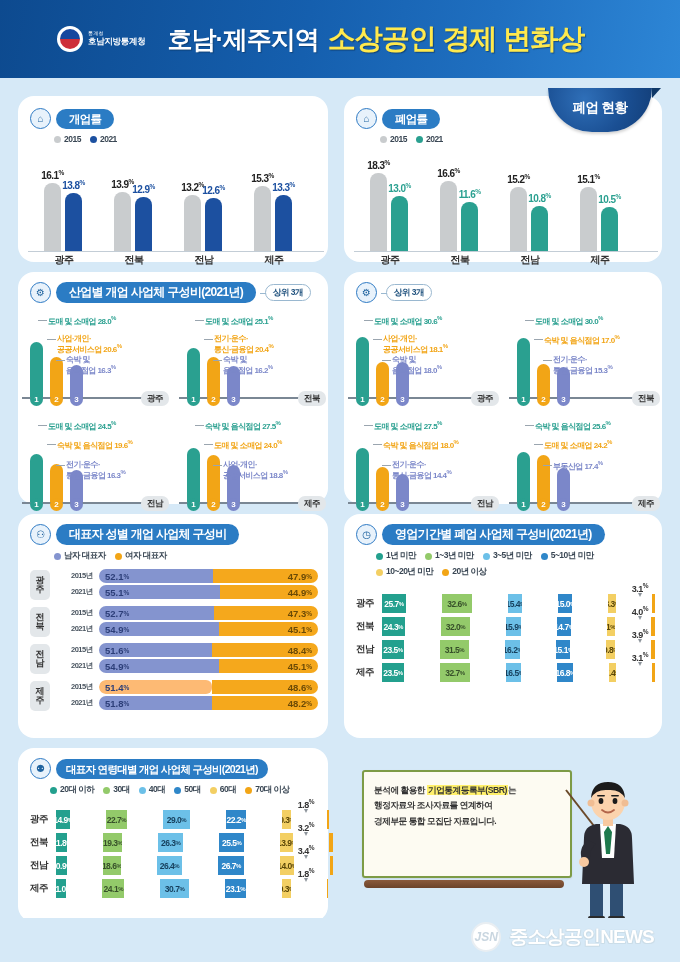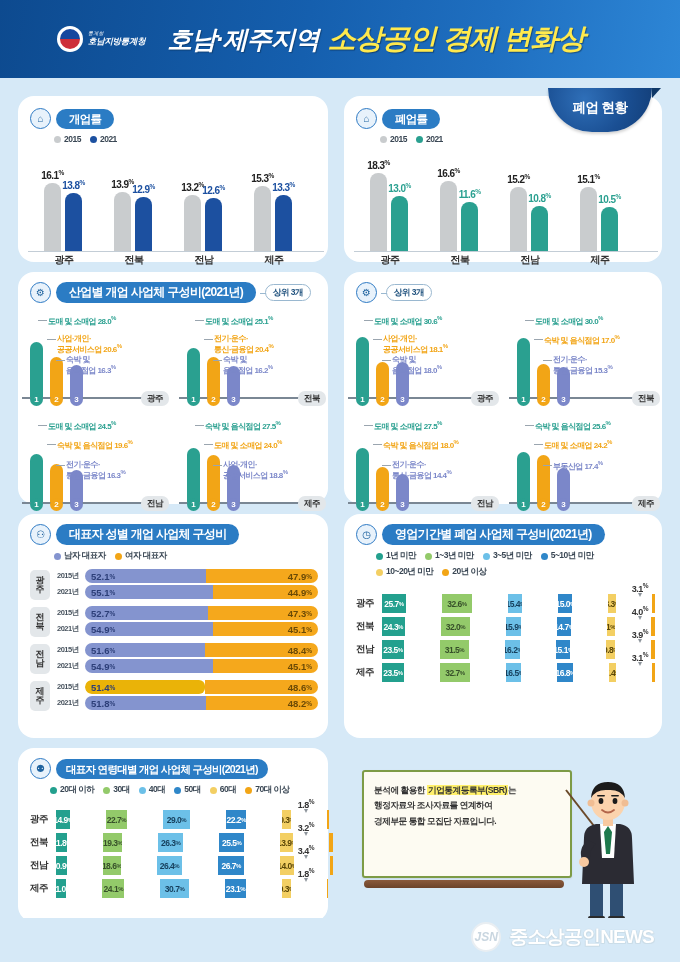--- a/index.html
+++ b/index.html
@@ -11,21 +11,20 @@
     position: relative;
   }
   .page { width: 680px; height: 962px; position: relative; background: #ffffff; }
 
   
   .header {
     height: 78px;
     background: linear-gradient(100deg, #0d4a8f 0%, #155fae 45%, #1f6fc0 72%, #2d86d6 100%);
     display: flex; align-items: center; padding: 0 22px;
     position: relative;
-    font-style: italic;
   }
   .logo-wrap { display: flex; align-items: center; gap: 5px; margin-left: 35px; margin-right: 22px;}
   .logo-mark {
     width: 26px; height: 26px; border-radius: 50%;
     background: #ffffff;
     position: relative; overflow: hidden;
     flex: 0 0 auto;
   }
   .logo-mark::before {
     content: ""; position: absolute; left: 3px; top: 3px; width: 20px; height: 10px;
@@ -143,21 +142,21 @@
   .ind-ann sup { font-size: 6px; }
   .ann-line { position: absolute; background: #9aa5af; }
 
   
   .gender-row { display: flex; align-items: center; margin-top: 5px; }
   .gender-region {
     width: 20px; height: 30px; background: #e3e7ea; border-radius: 5px;
     display: flex; align-items: center; justify-content: center; flex-direction: column;
     font-size: 9px; font-weight: bold; color: #333; line-height: 1.02; flex: 0 0 auto;
   }
-  .gender-years { flex: 1; margin-left: 7px; }
+  .gender-years { flex: 1; margin-left: 21px; }
   .gyear { display: flex; align-items: center; gap: 4px; margin-bottom: 2px; }
   .gyear-lab { font-size: 7.5px; color: #4a5560; font-weight: bold; width: 24px; flex: 0 0 auto; letter-spacing: -.5px;}
   .gbar { flex: 1; height: 14px; border-radius: 7px; overflow: hidden; display: flex; }
   .gseg { display: flex; align-items: center; height: 100%; font-size: 9.5px; font-weight: bold; }
   .gseg.male { color: #2c3e78; padding-left: 6px; }
   .gseg.female { color: #6b4a06; justify-content: flex-end; padding-right: 6px; }
   .gseg sup { font-size: 6.5px; }
 
   
   .stack-row { display: flex; align-items: center; margin-top: 4px; position: relative; }
@@ -609,21 +608,21 @@
           </div>
           <div class="gender-row">
             <div class="gender-region">
               <span>제</span>
               <span>주</span>
             </div>
             <div class="gender-years">
               <div class="gyear">
                 <span class="gyear-lab">2015년</span>
                 <div class="gbar">
-                  <div class="gseg male" style="width:51.4%;background:#eab308;border-radius:6px;">51.4<sup>%</sup></div>
+                  <div class="gseg male" style="width:51.4%;background:#fdba74;border-radius:6px;">51.4<sup>%</sup></div>
                   <div class="gseg female" style="width:48.6%;background:#f5a81c;">48.6<sup>%</sup></div>
                 </div>
               </div>
               <div class="gyear">
                 <span class="gyear-lab">2021년</span>
                 <div class="gbar">
                   <div class="gseg male" style="width:51.8%;background:#8494cf;">51.8<sup>%</sup></div>
                   <div class="gseg female" style="width:48.2%;background:#f5a81c;">48.2<sup>%</sup></div>
                 </div>
               </div>

